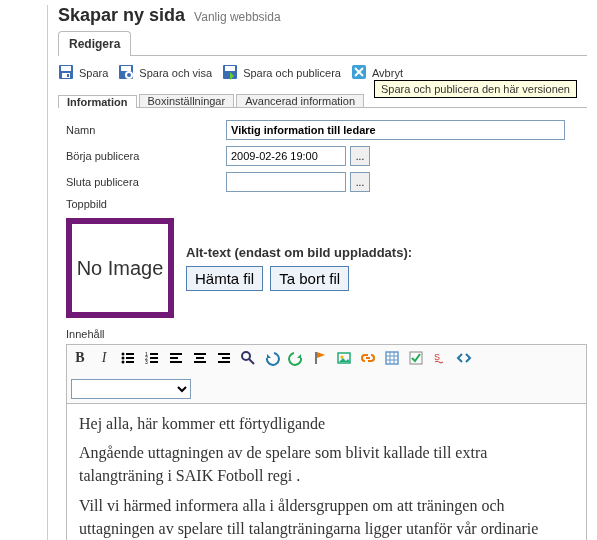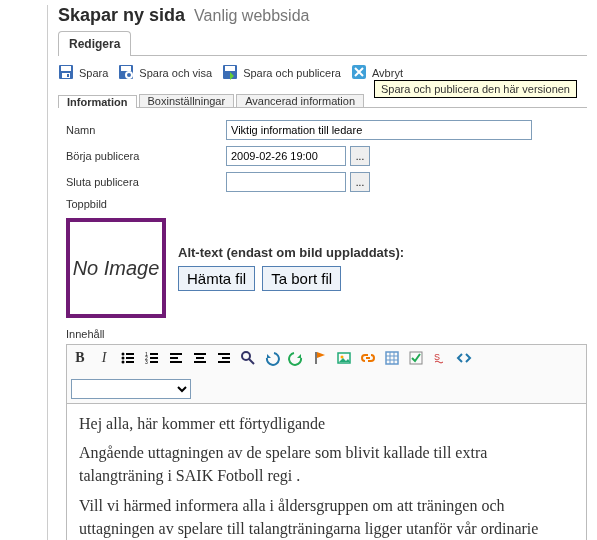--- a/index.html
+++ b/index.html
@@ -1,39 +1,39 @@
 <!DOCTYPE html>
 <html><head>
 <meta charset="utf-8">
 <style>
   * { box-sizing: border-box; margin: 0; padding: 0; }
   body { font-family: Verdana, Arial, sans-serif; font-size: 11px; color: #333; background: #fff; width: 597px; }
   .page { padding: 0 0 0 0; }
   .left-gutter { border-right: 1px solid #ccc; width: 48px; float: left; height: 540px; }
   .main { margin-left: 48px; padding: 0 10px 10px 10px; }
   .title { font-size: 18px; font-weight: bold; color: #2b2b2b; margin: 5px 0 4px 0; }
-  .title-sub { font-size: 16px; font-weight: normal; color: #777; margin-left: 4px; }
+  .title-sub { font-size: 12px; font-weight: normal; color: #777; margin-left: 4px; }
   .tabs-main { border-bottom: 1px solid #bbb; margin-bottom: 8px; }
   .tab-main { display: inline-block; border: 1px solid #bbb; border-bottom: none; background: #fff; padding: 5px 10px; font-weight: bold; font-size: 12px; border-radius: 4px 4px 0 0; position: relative; top: 1px; }
   .toolbar { display: flex; gap: 10px; align-items: center; margin: 6px 0 12px 0; flex-wrap: wrap; position: relative; }
   .tb-item { display: inline-flex; align-items: center; gap: 5px; color: #333; cursor: pointer; }
   .tb-item svg { width: 16px; height: 16px; }
   .subtabs { display: flex; border-bottom: 1px solid #bbb; position: relative; }
   .subtab { border: 1px solid #bbb; background: #f2f2f2; padding: 0 8px; font-size: 11px; margin-right: 2px; border-bottom: none; cursor: pointer; }
   .subtab.active { background: #fff; font-weight: bold; position: relative; top: 1px; }
   .tooltip { position: absolute; right: 10px; top: -14px; background: #ffffe1; border: 1px solid #000; padding: 2px 6px; font-size: 11px; z-index: 10; white-space: nowrap; }
   .form { margin-top: 12px; margin-left: 8px; }
   .row { display: flex; align-items: center; margin-bottom: 6px; }
   .row-label { width: 160px; font-size: 11px; }
   .row input[type=text] { border: 1px solid #7f9db9; font-size: 11px; padding: 2px 4px; height: 20px; }
-  .w-long { width: 306px; }
+  .w-long { width: 339px; font-weight: bold; }
   .w-mid { width: 120px; }
   .btn-picker { width: 20px; height: 20px; border: 1px solid #7f9db9; background: #efefef; margin-left: 4px; font-size: 10px; cursor: pointer; }
   .img-block { display: flex; align-items: center; gap: 12px; margin: 8px 0 10px 0; }
-  .noimg { border: 4px solid #701a75; width: 100px; height: 100px; display: flex; align-items: center; justify-content: center; text-align: center; font-size: 20px; font-family: Arial; line-height: 1.1; font-style: italic; }
+  .noimg { border: 6px solid #701a75; width: 108px; height: 100px; display: flex; align-items: center; justify-content: center; text-align: center; font-size: 20px; font-family: Arial; line-height: 1.1; }
   .alt-label { font-weight: bold; font-size: 13px; margin-bottom: 6px; display: block; }
   .file-btns button { border: 1px solid #527fb2; background: #eef3f9; padding: 3px 8px; font-size: 15px; margin-right: 4px; cursor: pointer; }
   .editor-label { margin: 8px 0 4px 0; font-size: 11px; }
   .editor-toolbar { border: 1px solid #bbb; border-bottom: none; padding: 4px; display: flex; gap: 6px; flex-wrap: wrap; align-items: center; background: #fafafa; }
   .editor-toolbar .eb { width: 18px; height: 18px; display: inline-flex; align-items: center; justify-content: center; cursor: pointer; }
   .editor-toolbar svg { width: 16px; height: 16px; }
   .editor-select { border: 1px solid #7f9db9; width: 120px; height: 20px; background: #fff; }
   .editor-content { border: 1px solid #bbb; padding: 8px 12px; font-size: 16px; line-height: 1.45; min-height: 110px; font-family: Georgia, serif; }
   .editor-content p { margin-bottom: 6px; }
 </style>

